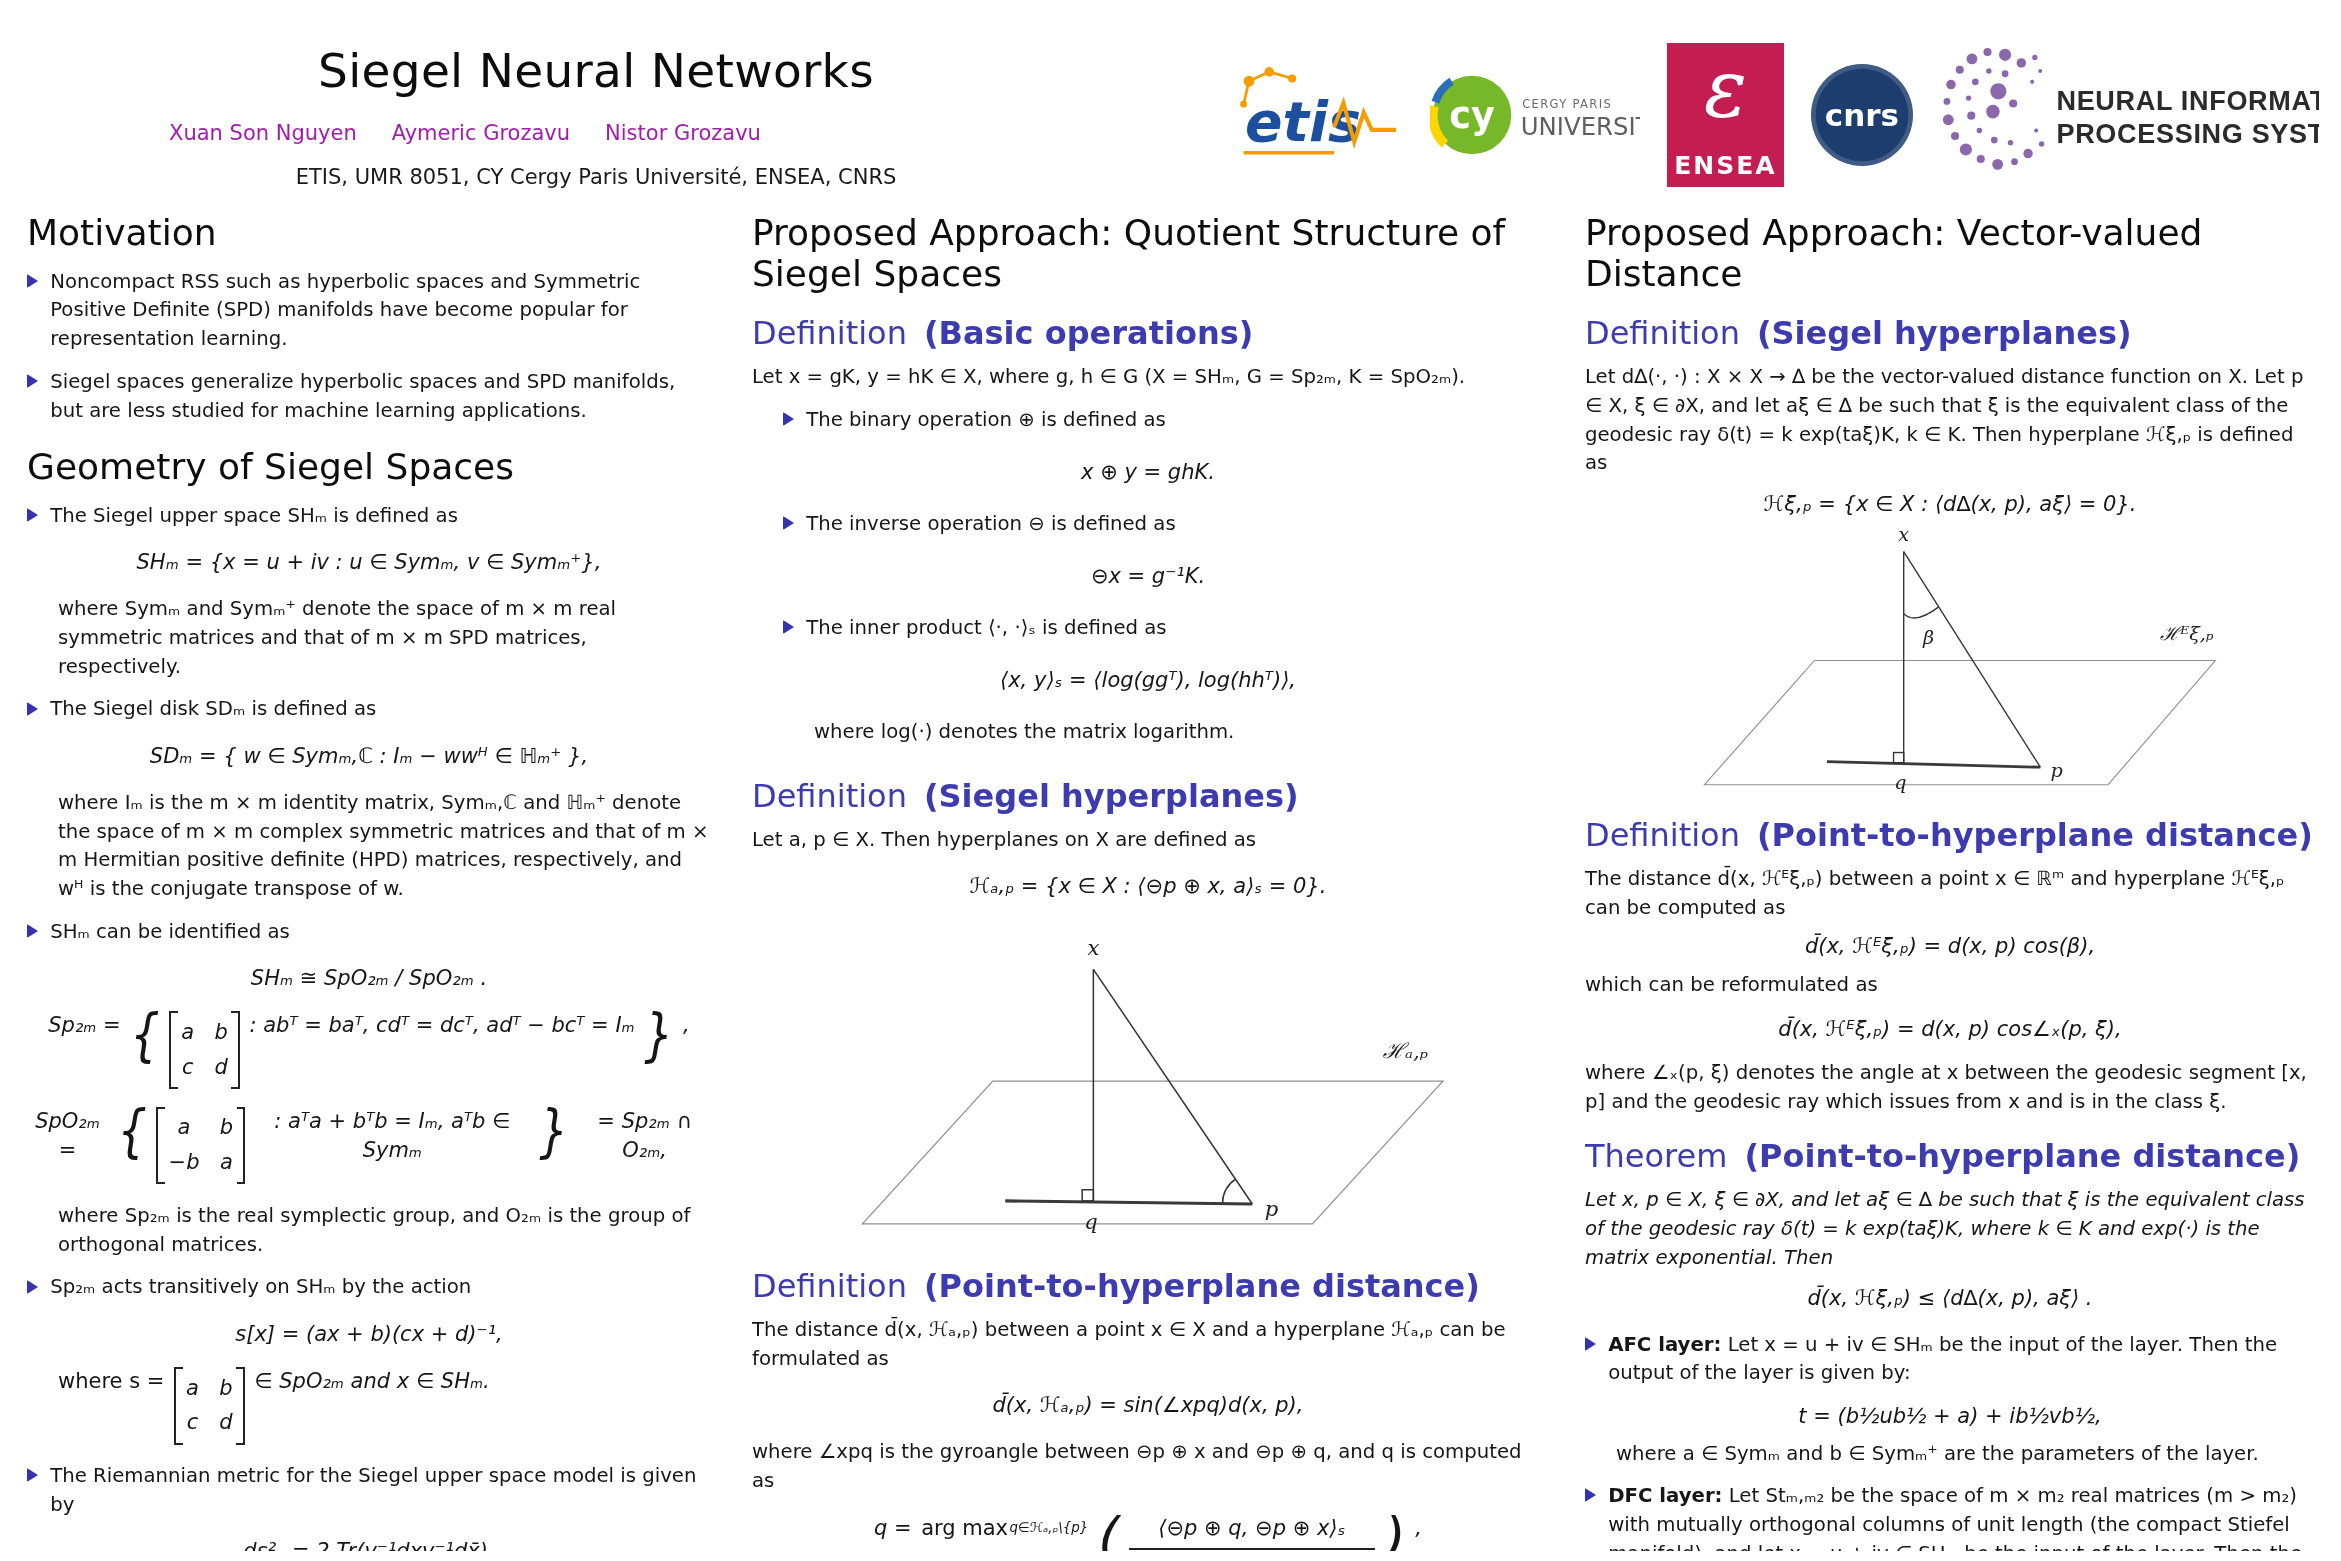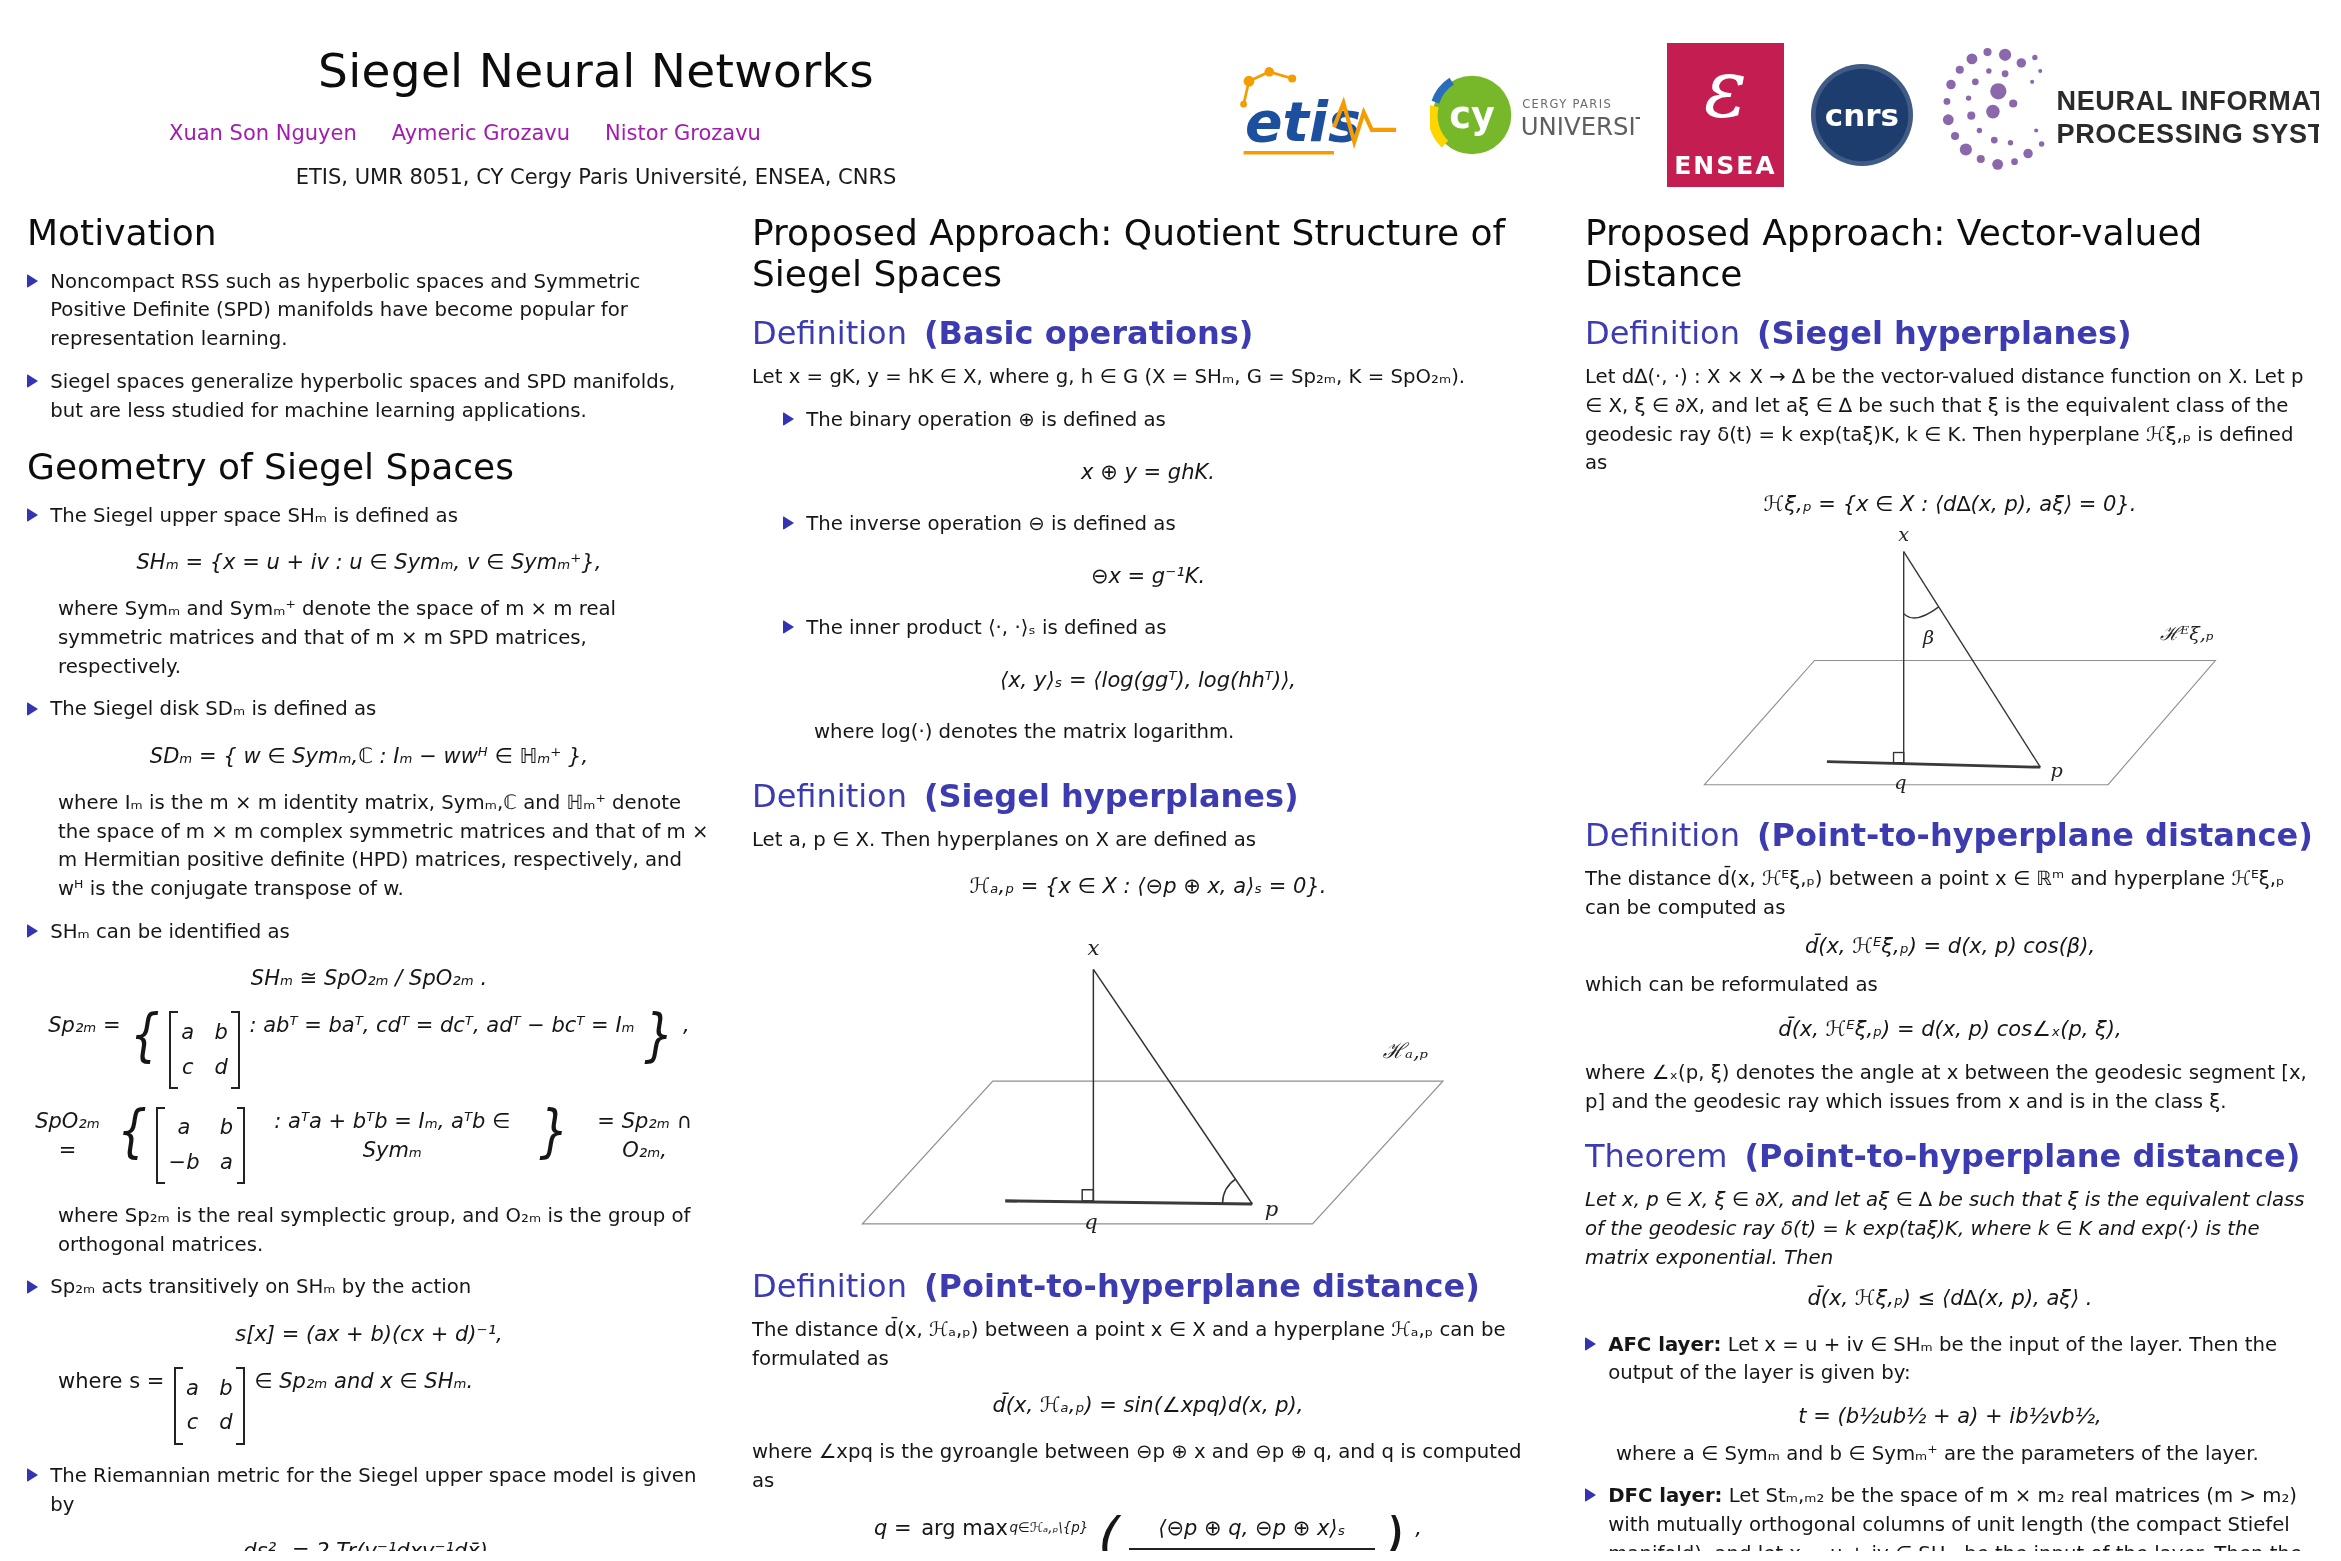--- a/index.html
+++ b/index.html
@@ -225,21 +225,21 @@
       <div class="formula">s[x] = (ax + b)(cx + d)⁻¹,</div>
 
       <div class="formula mrow" style="justify-content:flex-start; font-style:normal; margin-left:31px;">
         <span>where s =</span>
         <span class="mtx" style="font-style:italic">
           <span>a</span>
           <span>b</span>
           <span>c</span>
           <span>d</span>
         </span>
-        <span style="font-style:italic">∈ Sp₂ₘ and x ∈ SHₘ.</span>
+        <span style="font-style:italic">∈ SpO₂ₘ and x ∈ SHₘ.</span>
       </div>
 
       <div class="bullet">
         <span class="tri"></span>
         <p>The Riemannian metric for the Siegel upper space model is given by</p>
       </div>
       <div class="formula">ds²ₓ = 2 Tr(v⁻¹dxv⁻¹dx̄),</div>
 
     </section>
 

